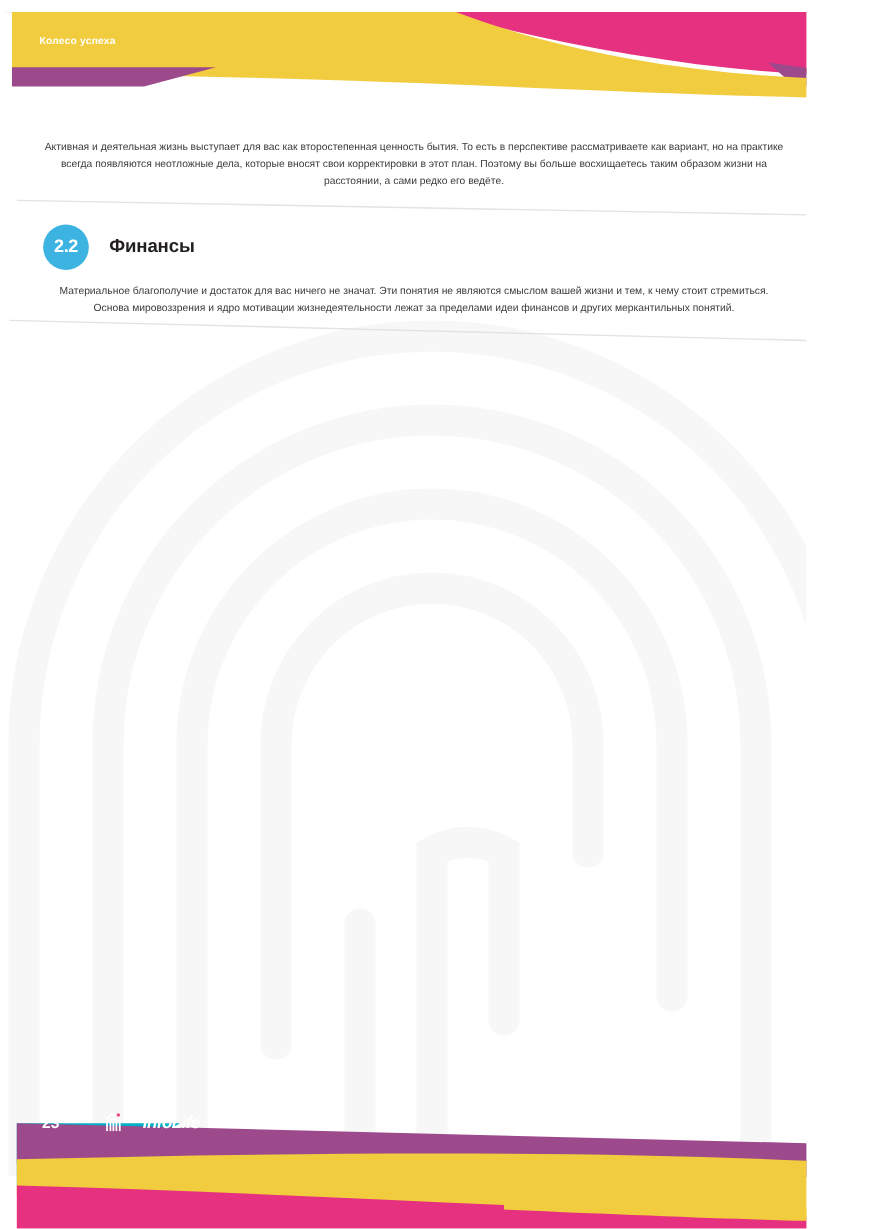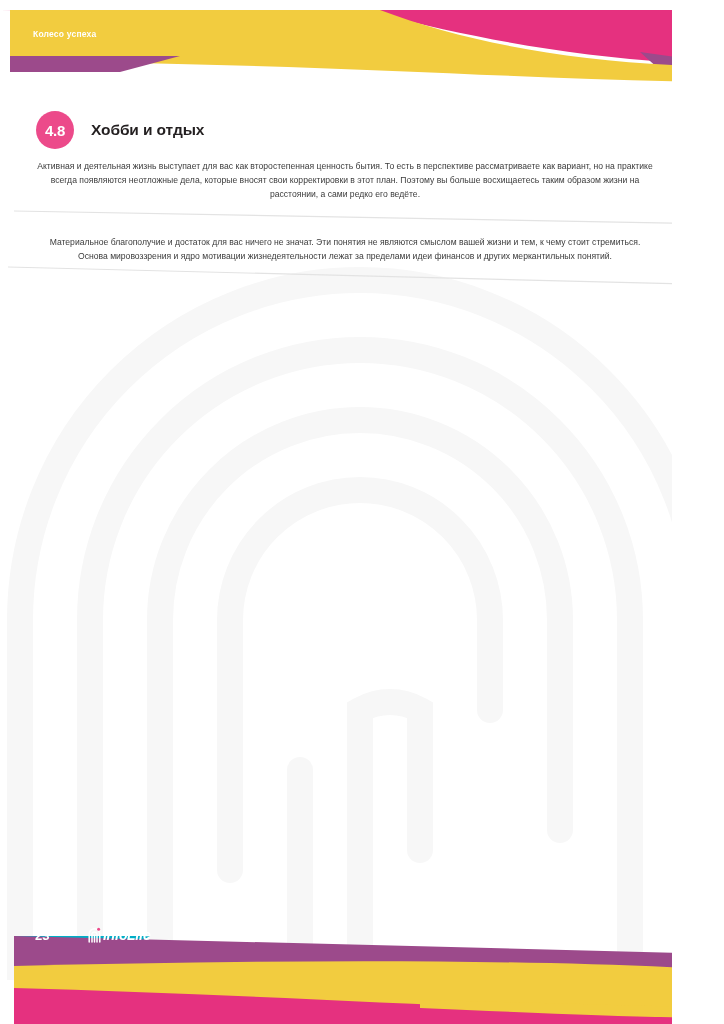--- a/index.html
+++ b/index.html
@@ -129,20 +129,21 @@
     margin-right:2px;
     flex:0 0 auto;
   }
   .logo-text {
     color:#ffffff;
     font-size:14px;
     font-weight:bold;
     font-style:italic;
     letter-spacing:-.4px;
     line-height:1;
+    margin-left:16px;
   }
 </style>
 </head>
 <body>
 
 <div class="page">
 
   <svg class="watermark" viewBox="0 0 800 830" xmlns="http://www.w3.org/2000/svg" aria-hidden="true">
     <g fill="none" stroke="#f7f7f7" stroke-width="26" stroke-linecap="round">
       <path d="M60 830 L60 470 A340 340 0 0 1 740 470 L740 830"></path>
@@ -164,34 +165,34 @@
 
     <path d="M10 10 L380 10 C470 44 590 66 724 66 L724 82 C520 80 300 62 10 62 Z" fill="#f2cc3f"></path>
 
     <path d="M10 56 L180 56 L120 72 L10 72 Z" fill="#9c4a8b"></path>
   </svg>
   <div class="header-title">Колесо успеха</div>
 
   <div class="content">
 
     <div class="section">
-      <div class="sec-head">
-        <div class="badge badge-pink">4.8</div>
-        <div class="sec-title">Хобби и отдых</div>
-      </div>
       <div class="sec-body">Активная и деятельная жизнь выступает для вас как второстепенная ценность бытия. То есть в перспективе рассматриваете как вариант, но на практике всегда появляются неотложные дела, которые вносят свои корректировки в этот план. Поэтому вы больше восхищаетесь таким образом жизни на расстоянии, а сами редко его ведёте.</div>
     </div>
 
     <div class="divider">
       <svg width="724" height="26" viewBox="0 0 724 26" preserveAspectRatio="none" xmlns="http://www.w3.org/2000/svg" aria-hidden="true">
         <path d="M14 9 L724 22" stroke="#e3e3e3" stroke-width="1.2" fill="none"></path>
       </svg>
     </div>
 
     <div class="section">
+      <div class="sec-head">
+        <div class="badge badge-blue">2.2</div>
+        <div class="sec-title">Финансы</div>
+      </div>
       <div class="sec-body">Материальное благополучие и достаток для вас ничего не значат. Эти понятия не являются смыслом вашей жизни и тем, к чему стоит стремиться. Основа мировоззрения и ядро мотивации жизнедеятельности лежат за пределами идеи финансов и других меркантильных понятий.</div>
     </div>
 
     <div class="divider">
       <svg width="724" height="26" viewBox="0 0 724 26" preserveAspectRatio="none" xmlns="http://www.w3.org/2000/svg" aria-hidden="true">
         <path d="M8 4 L724 22" stroke="#e3e3e3" stroke-width="1.2" fill="none"></path>
       </svg>
     </div>
 
   </div>

